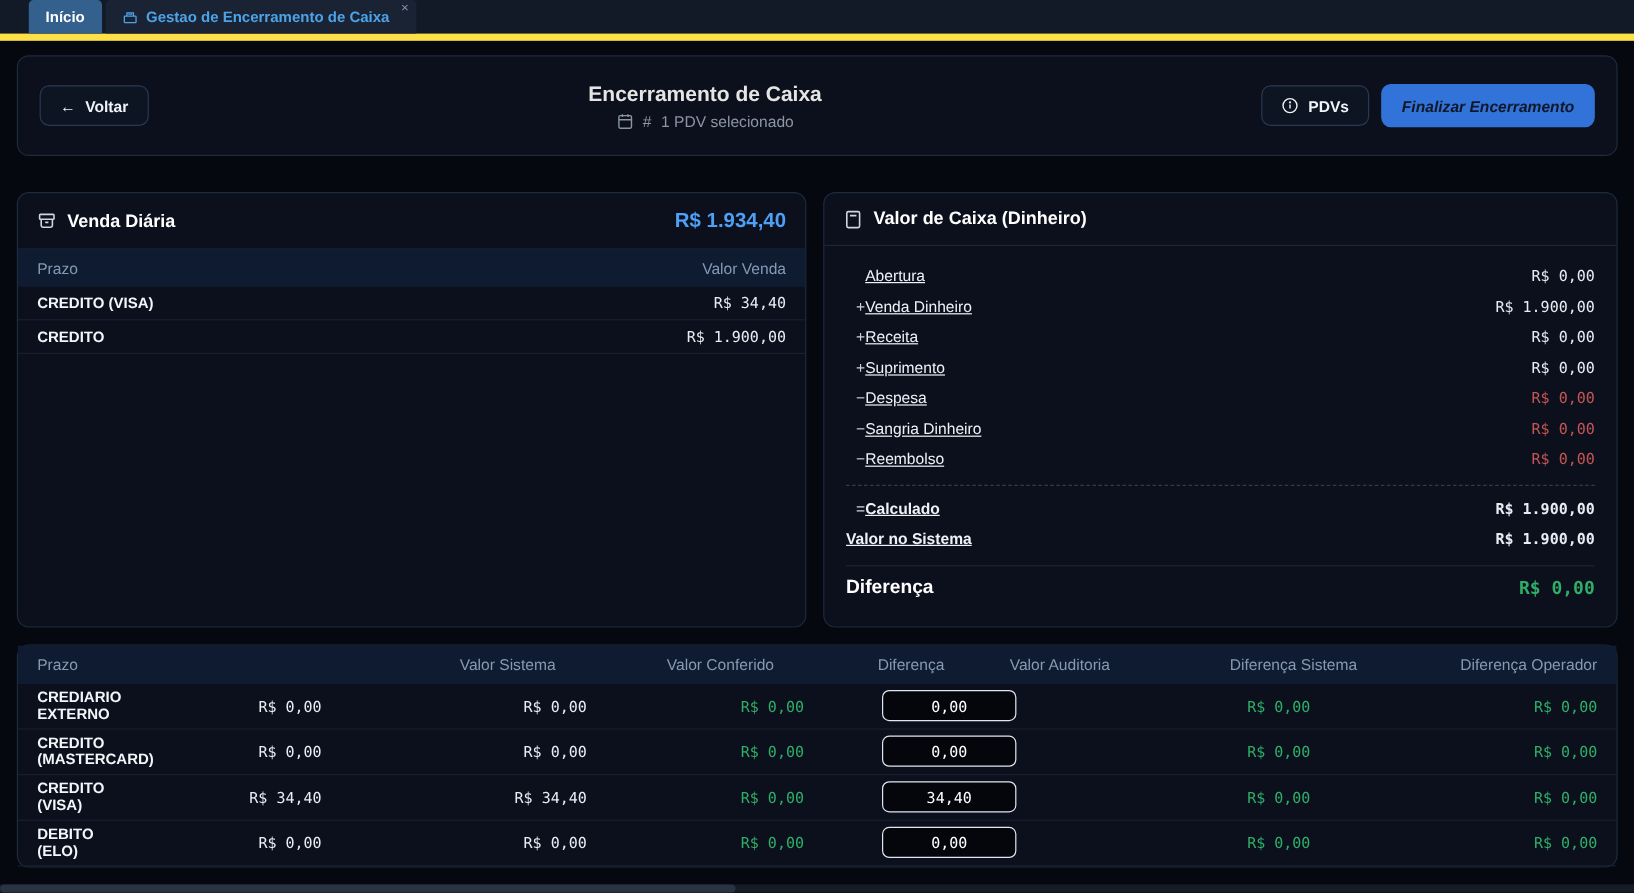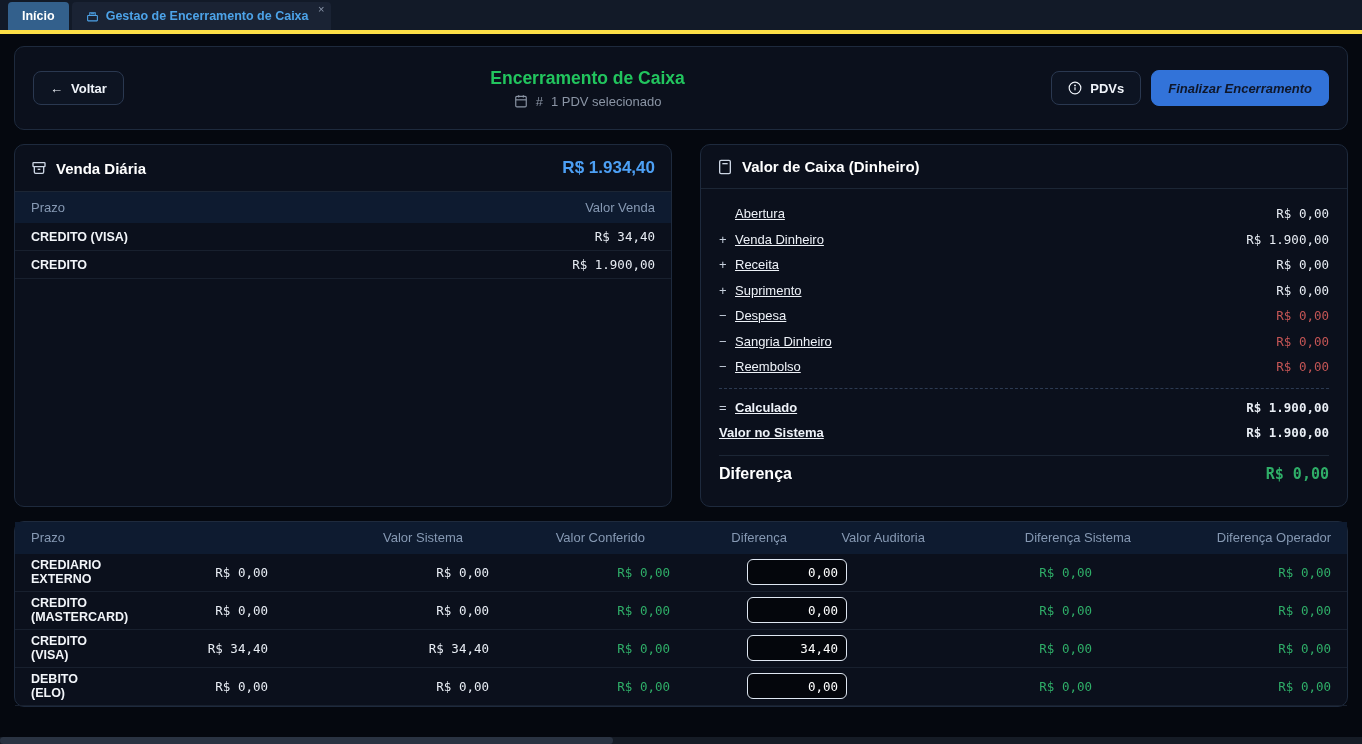--- a/index.html
+++ b/index.html
@@ -6,43 +6,43 @@
   html,body { width:1362px; height:744px; overflow:hidden; }
   body {
     background:#05080f;
     font-family:"Liberation Sans", sans-serif;
     color:#e8edf4;
     position:relative;
   }
   .mono { font-family:"DejaVu Sans Mono", monospace; }
 
   
-  .tabbar { height:34px; background:#121a28; display:flex; align-items:flex-end; padding-left:8px; border-bottom:4px solid #fde047; }
+  .tabbar { height:34px; background:#121a28; display:flex; align-items:flex-end; padding-left:24px; border-bottom:6px solid #fde047; }
   .tab { height:28px; display:flex; align-items:center; gap:7px; padding:0 14px; font-size:12.5px; font-weight:bold; border-radius:4px 4px 0 0; }
   .tab.active { background:#33608c; color:#fff; }
   .tab.inactive { background:#1a2334; color:#4da3e8; margin-left:3px; position:relative; padding-right:22px; }
   .tab-close { position:absolute; top:1px; right:6px; font-size:11px; color:#8b97ab; font-weight:normal; cursor:pointer; }
   .tab-icon { display:inline-flex; color:#4da3e8; }
 
   
   .content { padding:12px 14px; }
   .card { background:#0b101c; border:1px solid #1e2a3d; border-radius:10px; }
 
   
   .header-card { height:84px; display:flex; align-items:center; justify-content:space-between; padding:0 18px; }
   .btn { display:inline-flex; align-items:center; gap:8px; border-radius:8px; font-size:13px; font-weight:bold; cursor:pointer; border:1px solid #2a3850; background:#0d1422; color:#f0f4fa; padding:0 16px; height:34px; }
   .btn-primary { background:var(--primary,#3273d9); border-color:var(--primary,#3273d9); color:#0f172a; height:36px;font-style:italic; }
   .header-center { text-align:center; }
-  .page-title { font-size:17.5px; font-weight:bold; color:#22c55e; }
+  .page-title { font-size:17.5px; font-weight:bold; color:#e5e5e5; }
   .page-subtitle { margin-top:5px; display:flex; align-items:center; justify-content:center; gap:8px; color:#8b95a5; font-size:13px; }
   .subtle-icon { display:inline-flex; color:#8b95a5; }
   .header-right { display:flex; gap:10px; align-items:center; }
 
   
-  .panels { margin-top:14px; display:grid; grid-template-columns:658px 1fr; gap:28px; }
+  .panels { margin-top:30px; display:grid; grid-template-columns:658px 1fr; gap:14px;text-align:right; }
   .panel { min-height:348px; display:flex; flex-direction:column; }
   .panel-header { display:flex; align-items:center; gap:9px; padding:13px 16px; border-bottom:1px solid #1c2635; }
   .panel-title { font-size:15px; font-weight:bold; color:#fff; }
   .panel-total { margin-left:auto; font-size:17px; font-weight:bold; color:var(--accent-blue,#4da0f5); }
   .icon { display:inline-flex; color:#cdd6e4; }
 
   
   .v-head { display:flex; justify-content:space-between; background:#0e1b30; padding:8px 16px; color:#8699b3; font-size:13px; }
   .v-row { display:flex; justify-content:space-between; align-items:center; padding:6px 16px; border-bottom:1px solid #18202e; min-height:27px; }
   .v-prazo { font-size:12.5px; font-weight:bold; color:#f2f5f9; }
@@ -65,21 +65,21 @@
   
   .fechamento { margin-top:14px; }
   .f-grid { display:grid; grid-template-columns:minmax(0,1fr) 130px 182px 142px 138px 206px 200px; align-items:center; padding:0 16px; }
   .f-headrow { background:#0e1b30; min-height:32px; color:#8699b3; font-size:13px; }
   .f-headrow > div { text-align:right; }
   .f-headrow > div:first-child { text-align:left; }
   .f-row { min-height:38px; border-bottom:1px solid #18202e;gap:39px; }
   .f-cell { text-align:right; font-size:12.5px; color:#e8edf4; }
   .f-cell.prazo { text-align:left; font-weight:bold; font-size:12.5px; color:#f2f5f9; font-family:"Liberation Sans",sans-serif; }
   .f-cell.green { color:var(--green,#2fae68); }
-  .audit-input { width:100px; height:26px; background:#04060c; border:1.5px solid #dfe7f2; border-radius:6px; color:#fff; font-size:12.5px; text-align:right; padding:12px 8px; outline:none; }
+  .audit-input { width:112px; height:26px; background:#04060c; border:1.5px solid #dfe7f2; border-radius:6px; color:#fff; font-size:12.5px; text-align:center; padding:12px 8px; outline:none; }
 
   
   .hscroll { position:absolute; left:0; bottom:0; width:100%; height:7px; background:#161c26; }
   .hscroll-thumb { height:7px; width:45%; background:#2a3342; border-radius:4px; }
 
   svg { display:block; }
 </style>
 </head>
 <body>
 

